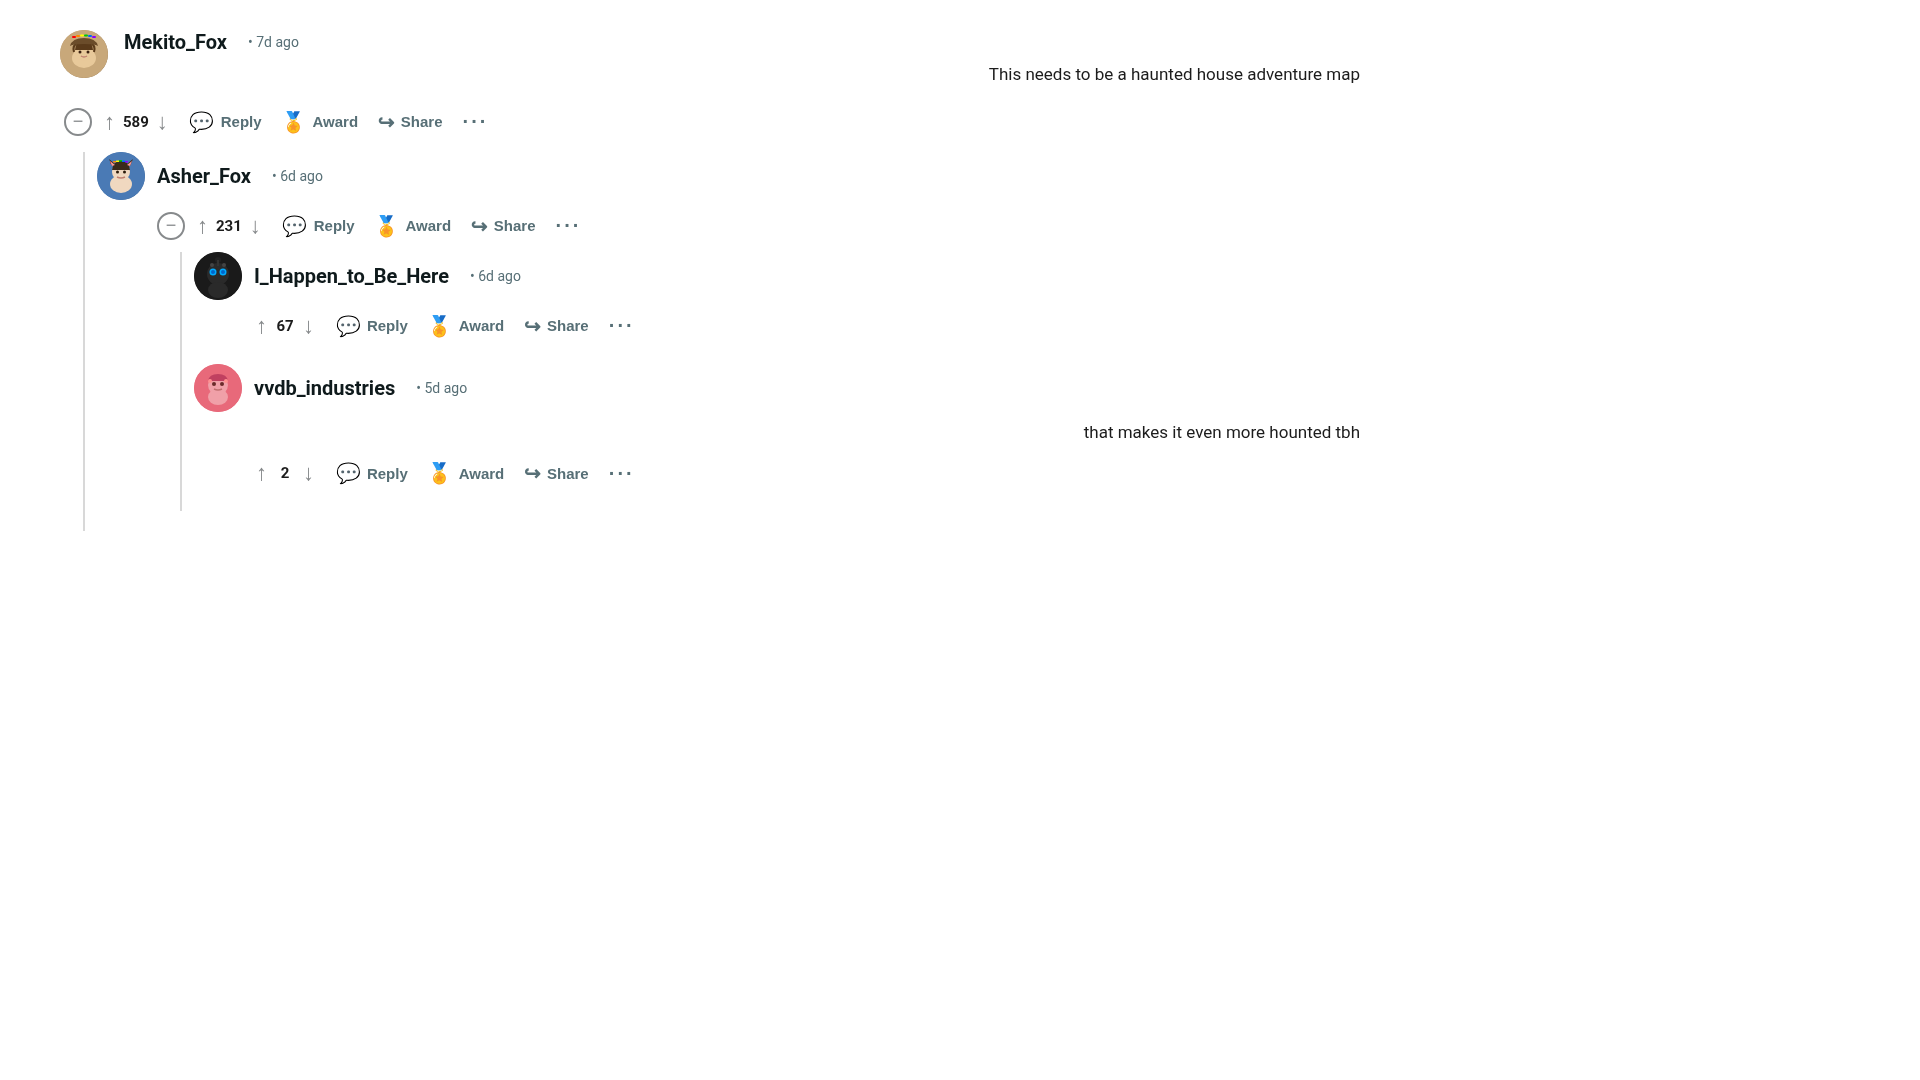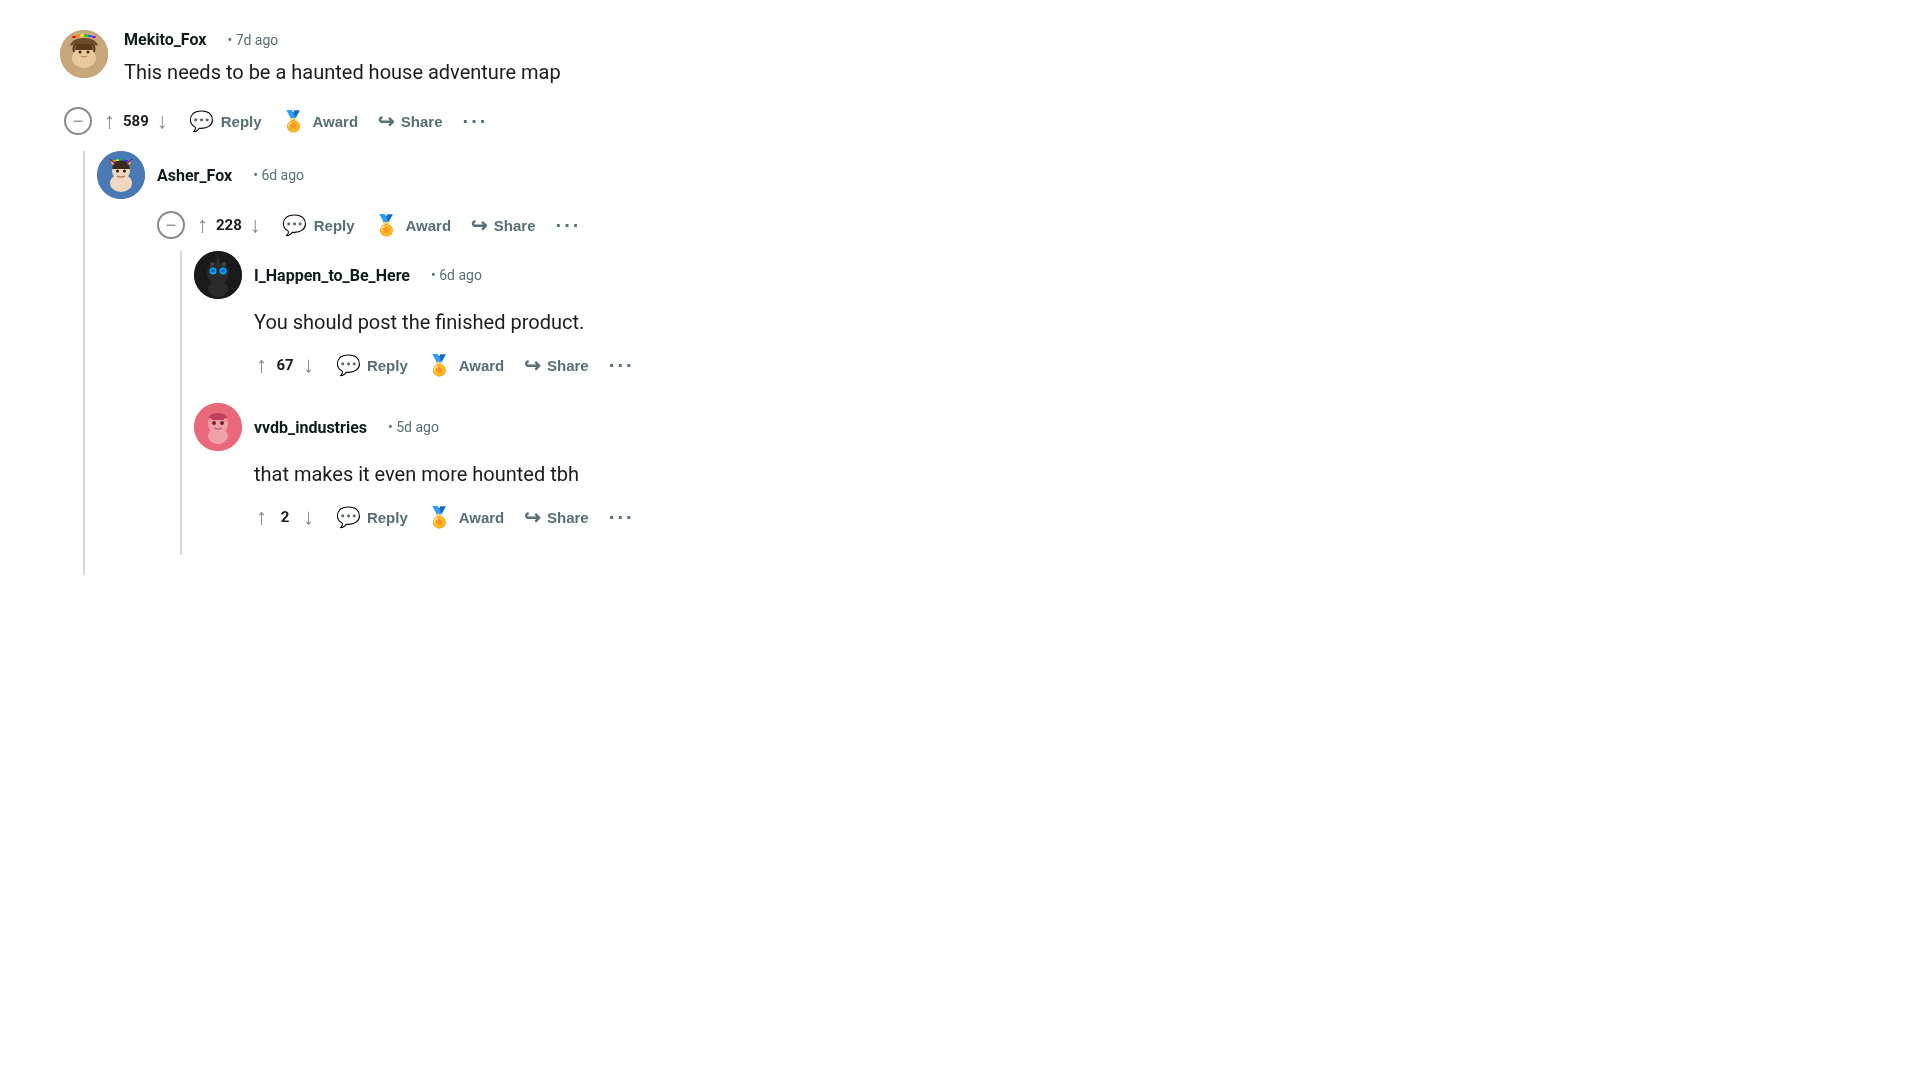--- a/index.html
+++ b/index.html
@@ -38,35 +38,36 @@
     }
 
     
     .avatar-mekito { background: linear-gradient(135deg, #c8a87a, #8b6a3e); position: relative; }
     .avatar-asher { background: linear-gradient(135deg, #4a7ab5, #2d5a8e); position: relative; }
     .avatar-ihappen { background: #1a1a1a; position: relative; }
     .avatar-vvdb { background: #e8697a; position: relative; }
 
     .username {
       font-weight: 700;
-      font-size: 16px;
+      font-size: 20px;
       color: #0f1a1c;
     }
 
     .timestamp {
       font-size: 14px;
       color: #576f76;
       margin-left: 9px;
     }
 
     .comment-body {
-      font-size: 20px;
+      font-size: 17px;
       line-height: 1.5;
       color: #1c1c1c;
       margin-bottom: 10px;
+      text-align: right;
     }
 
     
     .action-bar {
       display: flex;
       align-items: center;
       gap: 4px;
       flex-wrap: wrap;
     }
 
@@ -284,21 +285,21 @@
             <span class="username">Asher_Fox</span>
             <span class="timestamp">• <span>6d ago</span></span>
           </div>
 
           <div class="action-bar" style="padding-left: 60px; margin-top: 8px;">
             <button class="collapse-btn">−</button>
             <div class="vote-group">
               <button class="vote-btn">
                 <span style="font-size:22px; color:#878a8c;">↑</span>
               </button>
-              <span class="vote-count">228</span>
+              <span class="vote-count">231</span>
               <button class="vote-btn">
                 <span style="font-size:22px; color:#878a8c;">↓</span>
               </button>
             </div>
             <button class="action-btn">
               <span style="font-size:20px;">💬</span>
               <span>Reply</span>
             </button>
             <button class="action-btn">
               <span style="font-size:20px;">🏅</span>
@@ -335,21 +336,20 @@
 
                       <circle cx="18" cy="13" r="2" fill="#444"></circle>
                       <circle cx="30" cy="13" r="2" fill="#444"></circle>
 
                       <ellipse cx="24" cy="38" rx="10" ry="8" fill="#2a2a2a"></ellipse>
                     </svg>
                   </div>
                   <span class="username">I_Happen_to_Be_Here</span>
                   <span class="timestamp">• <span>6d ago</span></span>
                 </div>
-                <div class="comment-body" style="padding-left: 60px;">You should post the finished product.</div>
                 <div class="action-bar" style="padding-left: 60px; margin-top: 8px;">
                   <div class="vote-group">
                     <button class="vote-btn">
                       <span style="font-size:22px; color:#878a8c;">↑</span>
                     </button>
                     <span class="vote-count">67</span>
                     <button class="vote-btn">
                       <span style="font-size:22px; color:#878a8c;">↓</span>
                     </button>
                   </div>

